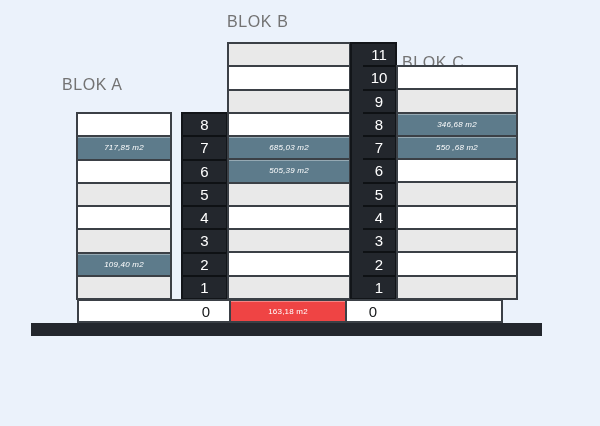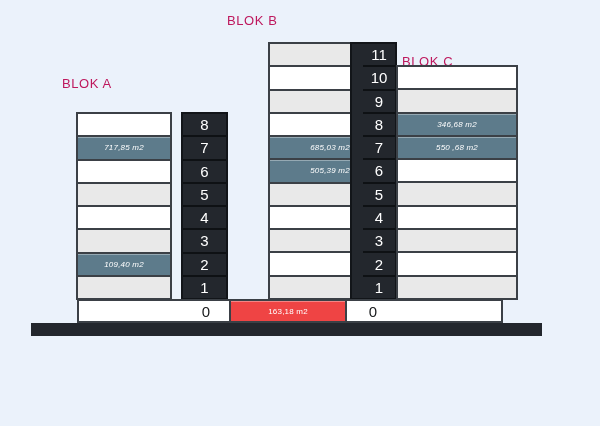--- a/index.html
+++ b/index.html
@@ -1,33 +1,33 @@
 <!DOCTYPE html>
 <html><head>
 <meta charset="utf-8">
 <style>
   html,body{margin:0;padding:0;}
   .stage{
     position:relative;width:600px;height:426px;background:#ebf2fb;
     font-family:"Liberation Sans",sans-serif;overflow:hidden;
   }
   .block-label{
-    position:absolute;font-size:13px;color:#be185d;letter-spacing:.6px;white-space:nowrap;
+    position:absolute;font-size:16px;color:#737373;letter-spacing:.6px;white-space:nowrap;
   }
   #label-a{left:62px;top:76px}
   #label-b{left:227px;top:13px}
   #label-c{left:402px;top:54px}
 
   .column{position:absolute;display:flex;flex-direction:column;box-sizing:border-box;}
   .building{border:2px solid #3b4046;background:#ffffff;}
   .core{border:2px solid #121519;background:#23272d;}
 
   .col-blok-a{left:76px;top:112px;width:96px;height:188px;}
   .col-core-left{left:181px;top:112px;width:47px;height:188px;}
-  .col-blok-b{left:227px;top:42px;width:124px;height:258px;margin-left:41px;}
+  .col-blok-b{left:227px;top:42px;width:124px;height:258px;}
   .col-core-right{left:350px;top:42px;width:47px;height:258px;padding-left:11px;}
   .col-blok-c{left:396px;top:65px;width:122px;height:235px;}
 
   .row{
     flex:1 1 0;display:flex;align-items:center;justify-content:center;
     border-bottom:2px solid #3b4046;position:relative;min-height:0;
   }
   .column .row:last-child{border-bottom:none;}
   .row-white{background:#ffffff;}
   .row-gray{background:#e9e9e9;}

